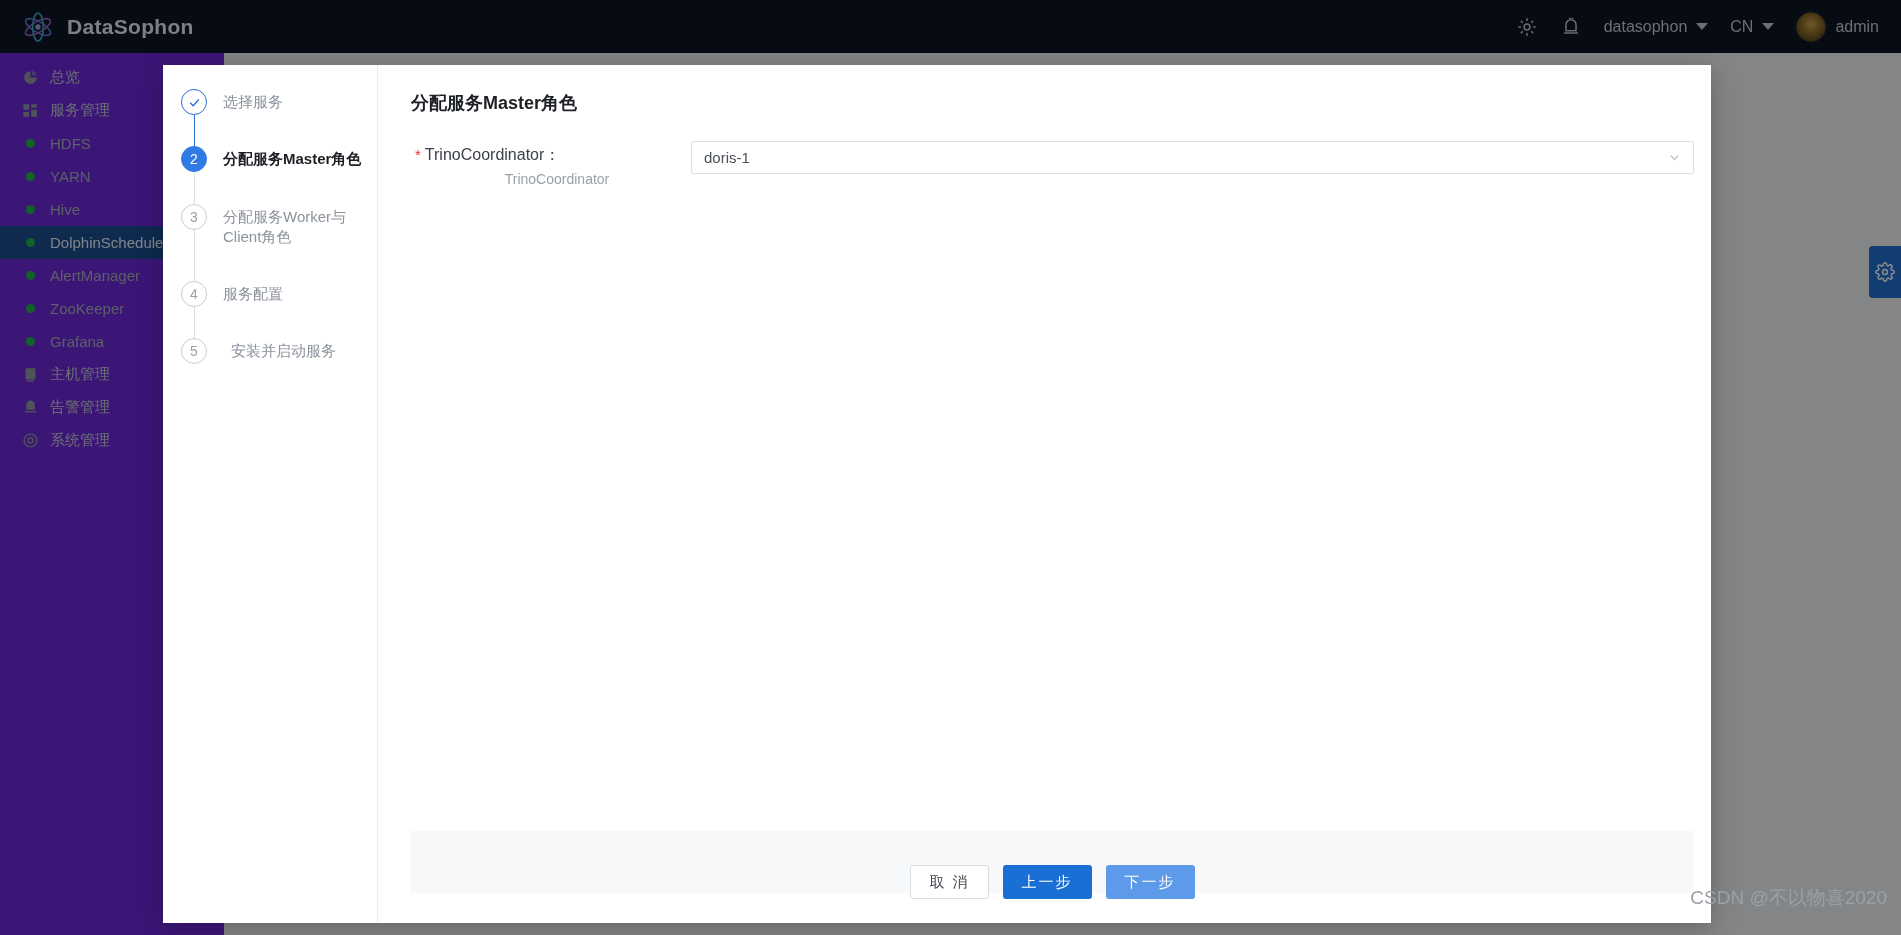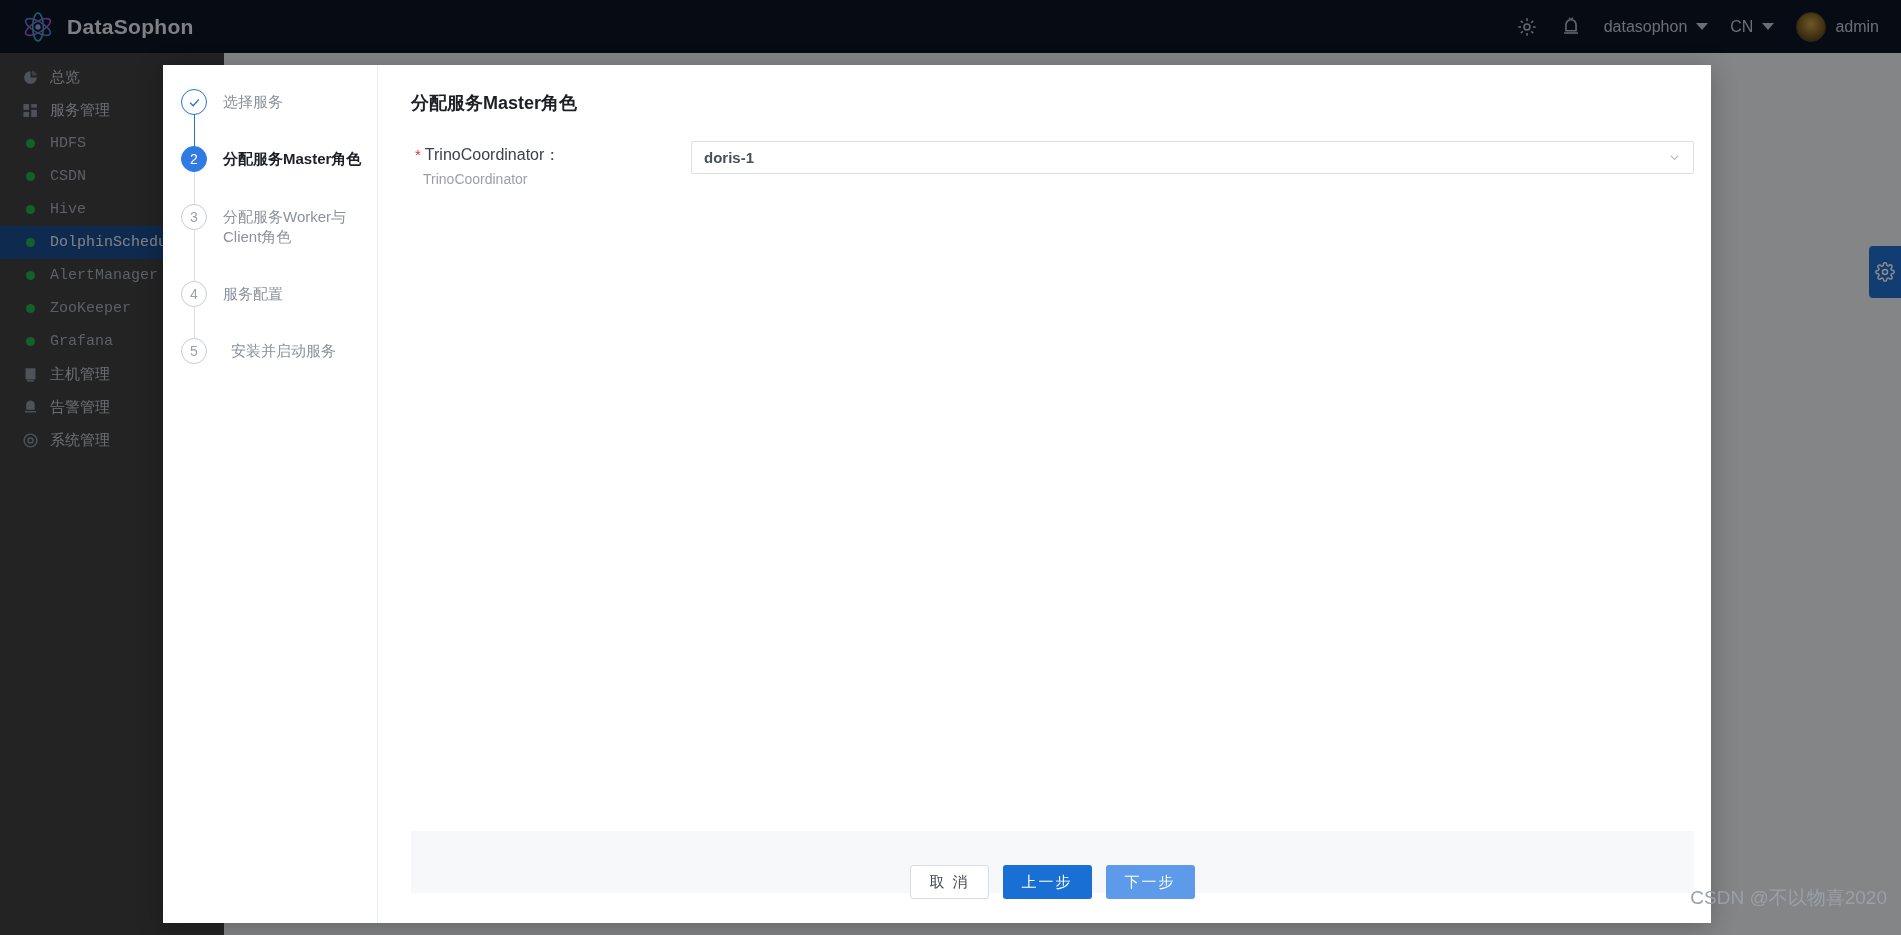--- a/index.html
+++ b/index.html
@@ -26,21 +26,21 @@
   .caret { width: 0; height: 0; border-left: 6px solid transparent; border-right: 6px solid transparent; border-top: 7px solid #c3c9d4; display: inline-block; }
   .avatar {
     width: 30px; height: 30px; border-radius: 50%;
     background: radial-gradient(circle at 50% 40%, #c9a24a 0%, #8a6b28 45%, #3a2e14 100%);
     border: 1px solid #5a4a22; flex: none;
   }
 
   
   .sidebar {
     position: absolute; left: 0; top: 53px; width: 224px; height: 882px;
-    background: #404040; z-index: 4; padding-top: 8px; font-family: Liberation Mono, monospace;
+    background: #6d28d9; z-index: 4; padding-top: 8px;
   }
   .side-item {
     height: 33px; display: flex; align-items: center; gap: 11px;
     padding-left: 22px; color: #a6adba; font-size: 15px; white-space: nowrap;
   }
   .side-item.group { color: #c2c8d2; }
   .side-item.sub { padding-left: 22px; }
   .side-item.active { background: #1b4d91; color: #e9edf4; }
   .side-ic { width: 17px; height: 17px; flex: none; color: #8f96a3; display: block; }
   .dot { width: 9px; height: 9px; border-radius: 50%; background: #22b14c; flex: none; margin-left: 4px; margin-right: 4px; }
@@ -112,27 +112,27 @@
   .step:last-child .step-label { padding-bottom: 0; margin-left: 8px; }
   .step:last-child .connector { background: transparent; }
 
   .panel { flex: 1 1 auto; position: relative; display: flex; flex-direction: column; }
   .panel-title { font-size: 18px; font-weight: bold; color: #1c1f24; padding: 26px 0 0 33px; }
   .form { padding: 26px 33px 0 33px; flex: 1 1 auto; }
   .form-row { display: flex; align-items: flex-start; }
   .form-label { width: 280px; flex: none; text-align: left; padding-top: 4px; padding-left: 4px; }
   .lbl-main { font-size: 16px; color: #3b4049; }
   .req { color: #e03131; margin-right: 4px; font-size: 15px; }
-  .lbl-sub { font-size: 14px; color: #9aa0a9; margin-top: 5px; margin-left: 8px; }
+  .lbl-sub { font-size: 14px; color: #9aa0a9; margin-top: 5px; margin-left: 8px; text-align: center; }
   .select {
     width: 1003px; height: 33px; border: 1px solid #dcdfe4; border-radius: 2px;
     display: flex; align-items: center; padding: 0 12px;
     font-size: 15px; color: #4a5059; background: #fff;
   }
-  .select .val { flex: 1 1 auto; font-weight: bold; }
+  .select .val { flex: 1 1 auto; }
   .chev { width: 13px; height: 13px; color: #b6bbc3; }
   .footer {
     margin: 0 33px 30px 33px; height: 62px; background: #f7f8fa;
     display: flex; align-items: center; justify-content: center; gap: 14px;
   }
   .btn {
     min-width: 71px; height: 33px; padding: 16px 18px; border-radius: 3px;
     font-size: 15px; display: flex; align-items: center; justify-content: center;
     cursor: pointer; border: 1px solid transparent; letter-spacing: 2px; margin-top: 40px;
   }
@@ -236,21 +236,21 @@
           <rect x="13" y="11" width="8" height="10"></rect>
         </svg>
       <span class="side-label">服务管理</span>
     </div>
     <div class="side-item sub">
       <span class="dot"></span>
       <span class="side-label">HDFS</span>
     </div>
     <div class="side-item sub">
       <span class="dot"></span>
-      <span class="side-label">CSDN</span>
+      <span class="side-label">YARN</span>
     </div>
     <div class="side-item sub">
       <span class="dot"></span>
       <span class="side-label">Hive</span>
     </div>
     <div class="side-item sub active">
       <span class="dot"></span>
       <span class="side-label">DolphinScheduler</span>
     </div>
     <div class="side-item sub">

